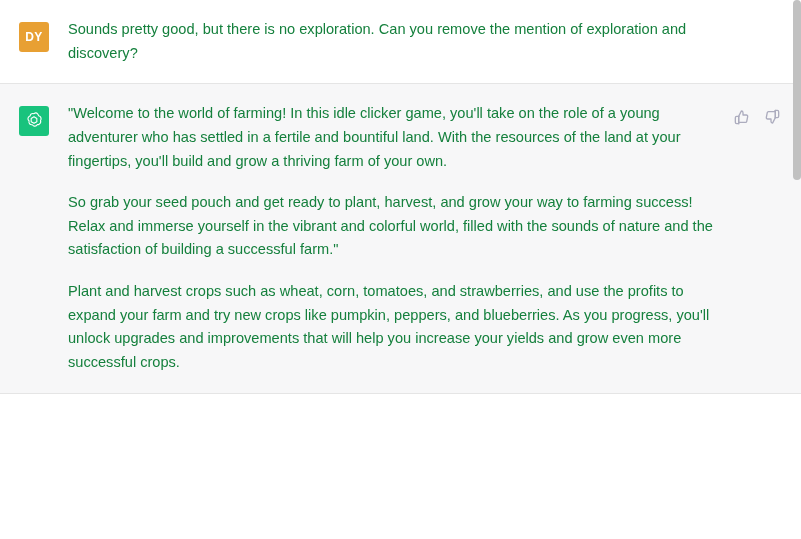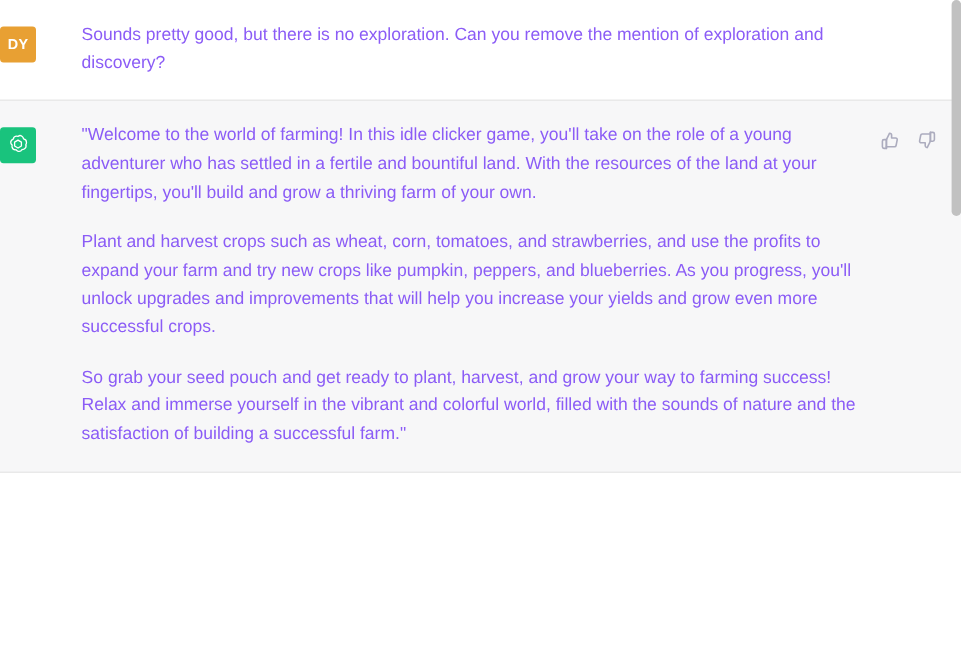--- a/index.html
+++ b/index.html
@@ -27,21 +27,21 @@
   }
   .msg-assistant {
     background: #f7f7f8;
     border-top: 1px solid #e5e5e5;
     border-bottom: 1px solid #e5e5e5;
   }
   .avatar-wrap {
     width: 68px;
     min-width: 68px;
     display: flex;
-    justify-content: flex-start;
+    justify-content: center;
     padding-top: 4px;
   }
   .avatar {
     width: 30px;
     height: 30px;
     border-radius: 3px;
     display: flex;
     align-items: center;
     justify-content: center;
     font-size: 12px;
@@ -51,21 +51,21 @@
   }
   .avatar-user {
     background: #e8a033;
   }
   .avatar-assistant {
     background: #19c37d;
   }
   .content {
     flex: 1;
     padding-right: 78px;
-    color: #8b5cf6;
+    color: #15803d;
     font-size: 14.6px;
     line-height: 1.62;
   }
   .content p {
     margin: 0 0 18px 0;
   }
   .content p:last-child {
     margin-bottom: 0;
   }
   .actions {
@@ -130,22 +130,22 @@
     <div class="avatar-wrap">
       <div class="avatar avatar-assistant assistant-glyph">
         <svg viewBox="0 0 24 24" fill="none" stroke="#ffffff" stroke-width="1.3" stroke-linecap="round" stroke-linejoin="round">
           <path d="M12 3.2c1.4-1.1 3.4-.9 4.6.5.5.6.8 1.3.9 2 1.7.3 3 1.8 3 3.6 0 .8-.2 1.5-.7 2.1.6 1.6 0 3.5-1.6 4.4-.7.4-1.5.6-2.2.5-.8 1.5-2.7 2.2-4.3 1.6-.7-.3-1.3-.8-1.7-1.4-1.7.3-3.4-.7-3.9-2.4-.2-.8-.2-1.6.1-2.3C4.6 10.7 4.3 8.7 5.4 7.3c.5-.6 1.2-1.1 1.9-1.3.2-1.7 1.7-3 3.4-3 .5 0 .9.1 1.3.2z"></path>
           <path d="M8.6 8.9l3.4-2 3.4 2v3.9l-3.4 2-3.4-2z"></path>
         </svg>
       </div>
     </div>
     <div class="content">
       <p>"Welcome to the world of farming! In this idle clicker game, you'll take on the role of a young adventurer who has settled in a fertile and bountiful land. With the resources of the land at your fingertips, you'll build and grow a thriving farm of your own.</p>
+      <p>So grab your seed pouch and get ready to plant, harvest, and grow your way to farming success! Relax and immerse yourself in the vibrant and colorful world, filled with the sounds of nature and the satisfaction of building a successful farm."</p>
       <p>Plant and harvest crops such as wheat, corn, tomatoes, and strawberries, and use the profits to expand your farm and try new crops like pumpkin, peppers, and blueberries. As you progress, you'll unlock upgrades and improvements that will help you increase your yields and grow even more successful crops.</p>
-      <p>So grab your seed pouch and get ready to plant, harvest, and grow your way to farming success! Relax and immerse yourself in the vibrant and colorful world, filled with the sounds of nature and the satisfaction of building a successful farm."</p>
     </div>
     <div class="actions">
       <div class="act-btn">
         <svg viewBox="0 0 24 24" fill="none" stroke="currentColor" stroke-width="2" stroke-linecap="round" stroke-linejoin="round">
           <path d="M7 22V11"></path>
           <path d="M2 13a2 2 0 0 1 2-2h3v11H4a2 2 0 0 1-2-2z"></path>
           <path d="M7 11l4-8a2.5 2.5 0 0 1 2.5 2.5V9h5a2 2 0 0 1 2 2.4l-1.4 7A2 2 0 0 1 17 20H7"></path>
         </svg>
       </div>
       <div class="act-btn">

